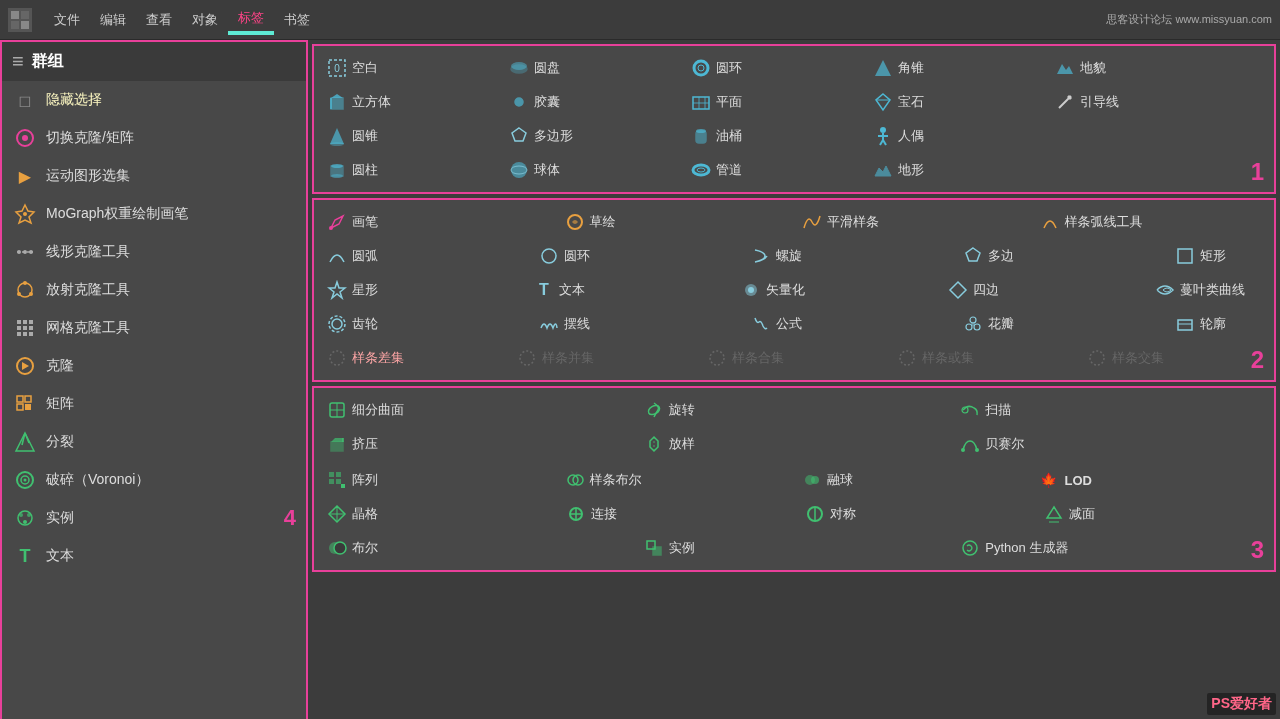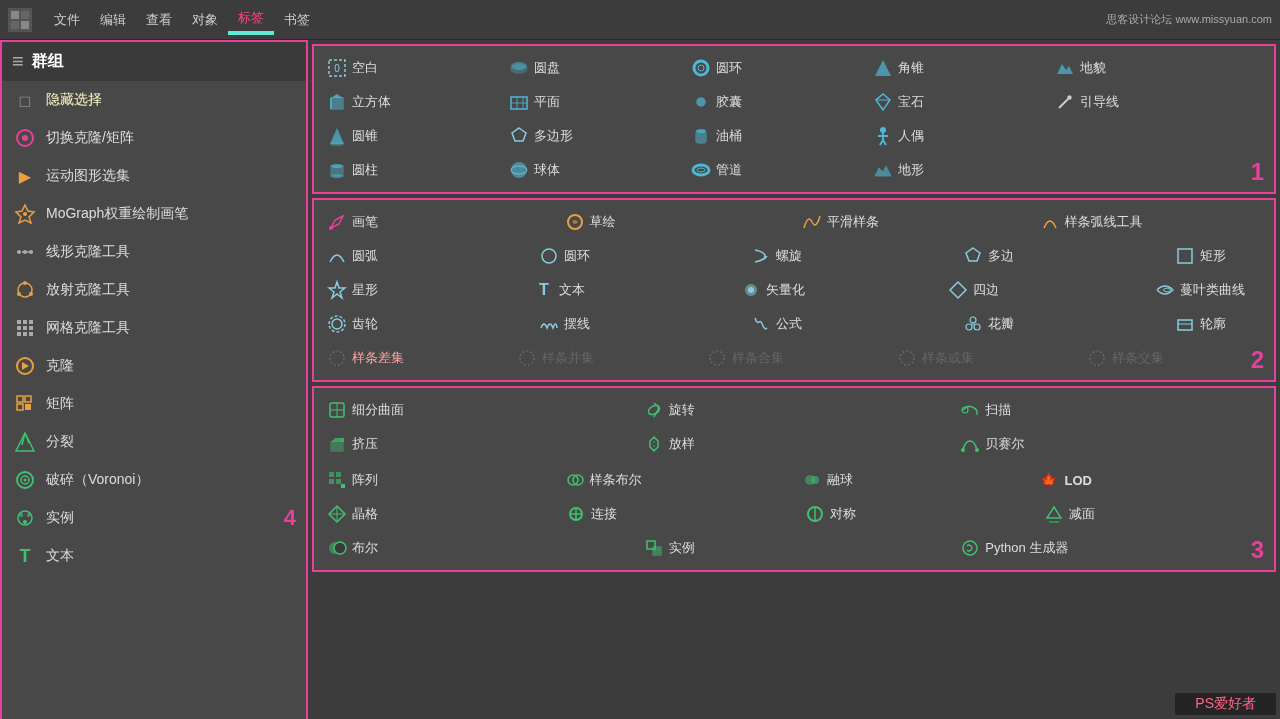--- a/index.html
+++ b/index.html
@@ -168,23 +168,23 @@
     .icon-light { color: #88ccdd; }
     .icon-gray { color: #888; }
 
     
     .ps-logo {
       position: absolute;
       bottom: 4px;
       right: 4px;
       color: #ff6688;
       font-size: 14px;
-      font-weight: normal;
+      font-weight: bold;
       background: rgba(0,0,0,0.4);
-      padding: 2px 20px;
+      padding: 2px 4px;
       border-radius: 2px;
     }
 
     
     .sidebar::-webkit-scrollbar { width: 6px; }
     .sidebar::-webkit-scrollbar-track { background: #3a3a3a; }
     .sidebar::-webkit-scrollbar-thumb { background: #666; border-radius: 3px; }
 
     .sidebar-group-icon {
       font-size: 20px;
@@ -415,35 +415,35 @@
                 <rect x="4" y="6" width="12" height="11" fill="#4db8d4" opacity="0.5" stroke="#4db8d4" stroke-width="1.5"></rect>
                 <polygon points="4,6 10,2 16,6" fill="#4db8d4" opacity="0.8"></polygon>
                 <line x1="4" y1="6" x2="4" y2="17" stroke="#4db8d4" stroke-width="1.5"></line>
               </svg>
           </span>
           <span class="item-label">立方体</span>
         </div>
         <div class="grid-item">
           <span class="item-icon icon-blue">
             <svg width="20" height="20" viewBox="0 0 20 20">
+                <rect x="6" y="6" width="8" height="8" rx="4" fill="#4db8d4" opacity="0.7" stroke="#4db8d4" stroke-width="1.5"></rect>
+              </svg>
+          </span>
+          <span class="item-label">胶囊</span>
+        </div>
+        <div class="grid-item">
+          <span class="item-icon icon-blue">
+            <svg width="20" height="20" viewBox="0 0 20 20">
                 <rect x="2" y="5" width="16" height="12" fill="none" stroke="#4db8d4" stroke-width="1.5"></rect>
                 <line x1="8" y1="5" x2="8" y2="17" stroke="#4db8d4" stroke-width="0.8"></line>
                 <line x1="14" y1="5" x2="14" y2="17" stroke="#4db8d4" stroke-width="0.8"></line>
                 <line x1="2" y1="11" x2="18" y2="11" stroke="#4db8d4" stroke-width="0.8"></line>
               </svg>
           </span>
           <span class="item-label">平面</span>
-        </div>
-        <div class="grid-item">
-          <span class="item-icon icon-blue">
-            <svg width="20" height="20" viewBox="0 0 20 20">
-                <rect x="6" y="6" width="8" height="8" rx="4" fill="#4db8d4" opacity="0.7" stroke="#4db8d4" stroke-width="1.5"></rect>
-              </svg>
-          </span>
-          <span class="item-label">胶囊</span>
         </div>
         <div class="grid-item">
           <span class="item-icon icon-blue">
             <svg width="20" height="20" viewBox="0 0 20 20">
                 <polygon points="10,2 17,8 10,18 3,8" fill="none" stroke="#4db8d4" stroke-width="1.5"></polygon>
                 <line x1="3" y1="8" x2="17" y2="8" stroke="#4db8d4" stroke-width="1"></line>
               </svg>
           </span>
           <span class="item-label">宝石</span>
         </div>

